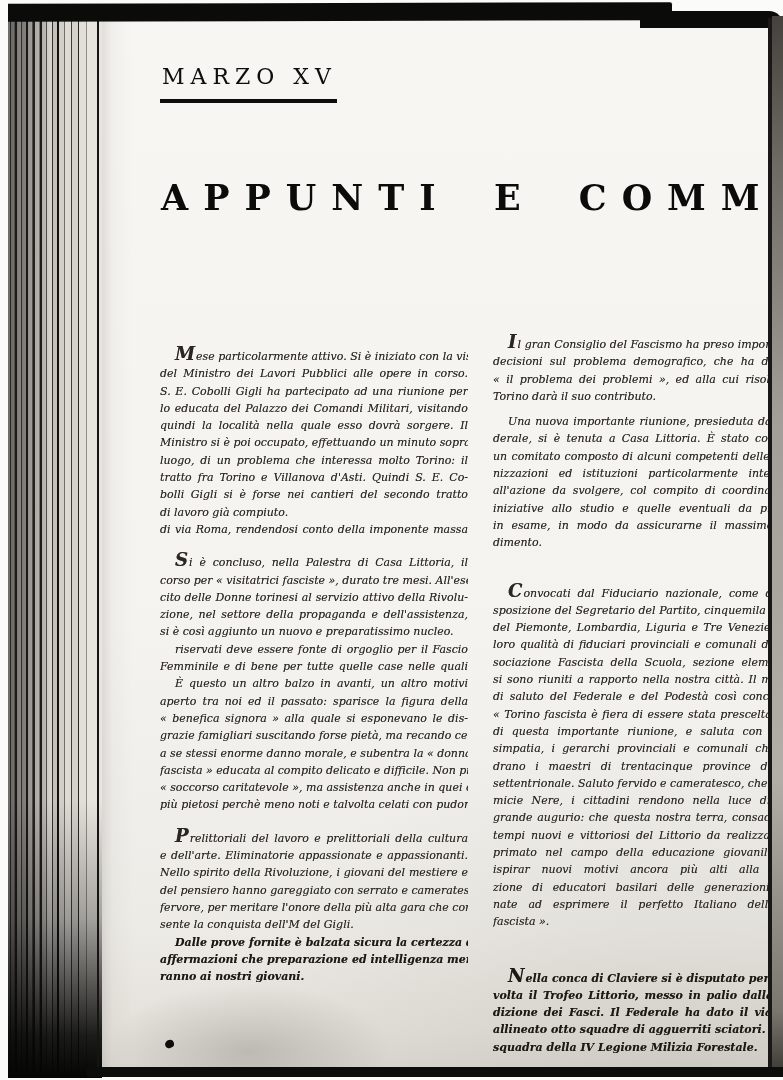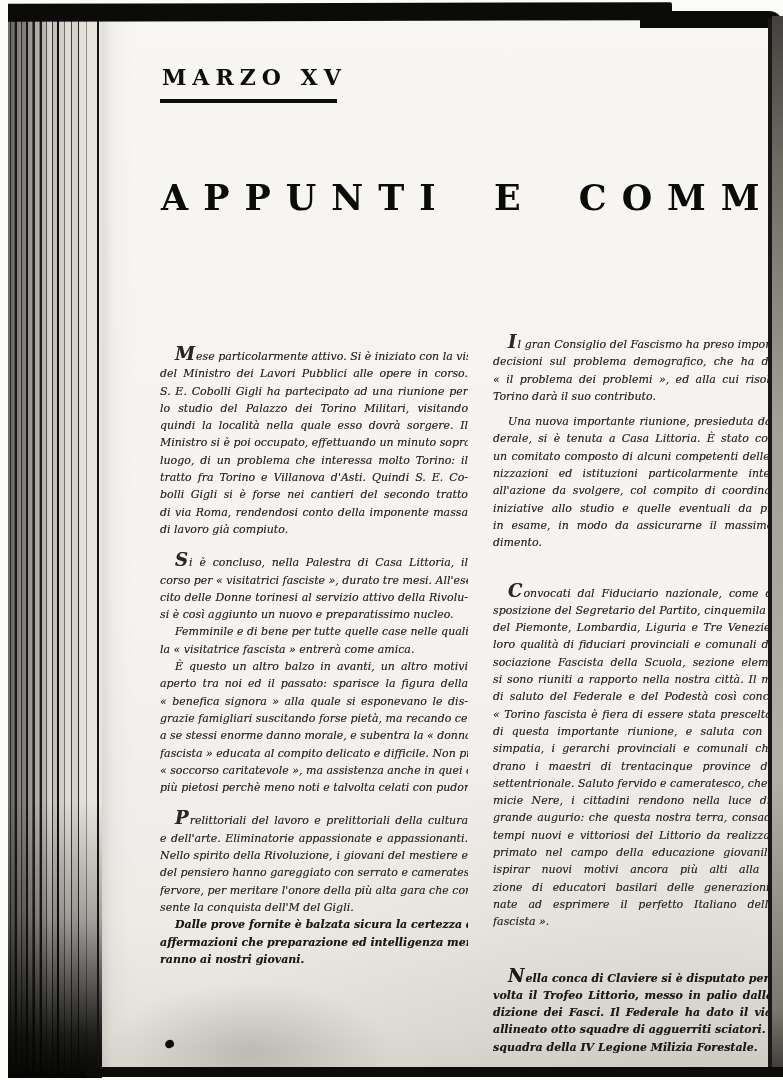--- a/index.html
+++ b/index.html
@@ -55,21 +55,21 @@
     position:absolute; left:768px; top:18px; width:4px; height:1054px;
     background:#191816; z-index:6;
   }
   .bottom-band {
     position:absolute; left:86px; top:1067px; width:697px; height:10px;
     background:#0c0c0b; border-radius:4px 0 0 4px; z-index:6;
   }
   
   .kicker {
     position:absolute; left:63px; top:52px;
-    font-weight:bold; font-size:22px; letter-spacing:6px; color:#0d0d0c;
+    font-weight:normal; font-size:22px; letter-spacing:6px; color:#0d0d0c;
     white-space:nowrap;
   }
   .kicker-underline {
     position:absolute; left:61px; top:87px; width:177px; height:4px; background:#0d0d0c;
   }
   .page-title {
     position:absolute; left:62px; top:165px;
     font-weight:bold; font-size:35px; letter-spacing:15px; word-spacing:16px;
     color:#0b0b0a; white-space:nowrap;
   }
@@ -109,38 +109,39 @@
 <div class="page">
   <div class="kicker">MARZO XV</div>
   <div class="kicker-underline"></div>
   <div class="page-title">APPUNTI E COMMENTI</div>
 
   <div class="col col-left">
       <div class="para lead">
         <div class="tline">Mese particolarmente attivo. Si è iniziato con la visita</div>
         <div class="tline">del Ministro dei Lavori Pubblici alle opere in corso.</div>
         <div class="tline">S. E. Cobolli Gigli ha partecipato ad una riunione per</div>
-        <div class="tline">lo studio del Palazzo dei Torino Militari, visitando</div>
+        <div class="tline">lo educata del Palazzo dei Comandi Militari, visitando</div>
         <div class="tline">quindi la località nella quale esso dovrà sorgere. Il</div>
         <div class="tline">Ministro si è poi occupato, effettuando un minuto sopra-</div>
         <div class="tline">luogo, di un problema che interessa molto Torino: il</div>
         <div class="tline">tratto fra Torino e Villanova d'Asti. Quindi S. E. Co-</div>
         <div class="tline">bolli Gigli si è forse nei cantieri del secondo tratto</div>
+        <div class="tline last">di lavoro già compiuto.</div>
         <div class="tline">di via Roma, rendendosi conto della imponente massa</div>
-        <div class="tline last">di lavoro già compiuto.</div>
       </div>
       <div class="para lead gap-m">
         <div class="tline">Si è concluso, nella Palestra di Casa Littoria, il</div>
         <div class="tline">corso per « visitatrici fasciste », durato tre mesi. All'eser-</div>
         <div class="tline">cito delle Donne torinesi al servizio attivo della Rivolu-</div>
+        <div class="tline">zione, nel settore della propaganda e dell'assistenza,</div>
         <div class="tline last">si è così aggiunto un nuovo e preparatissimo nucleo.</div>
       </div>
       <div class="para">
+        <div class="tline">riservati deve essere fonte di orgoglio per il Fascio</div>
         <div class="tline">Femminile e di bene per tutte quelle case nelle quali</div>
-        <div class="tline last">la « visitatrice fascista » entrerà come amica.</div>
       </div>
       <div class="para">
         <div class="tline">È questo un altro balzo in avanti, un altro motivi</div>
         <div class="tline">aperto tra noi ed il passato: sparisce la figura della</div>
         <div class="tline">« benefica signora » alla quale si esponevano le dis-</div>
         <div class="tline">grazie famigliari suscitando forse pietà, ma recando certo</div>
         <div class="tline">a se stessi enorme danno morale, e subentra la « donna</div>
         <div class="tline">fascista » educata al compito delicato e difficile. Non più</div>
         <div class="tline">« soccorso caritatevole », ma assistenza anche in quei casi</div>
         <div class="tline last">più pietosi perchè meno noti e talvolta celati con pudore.</div>

